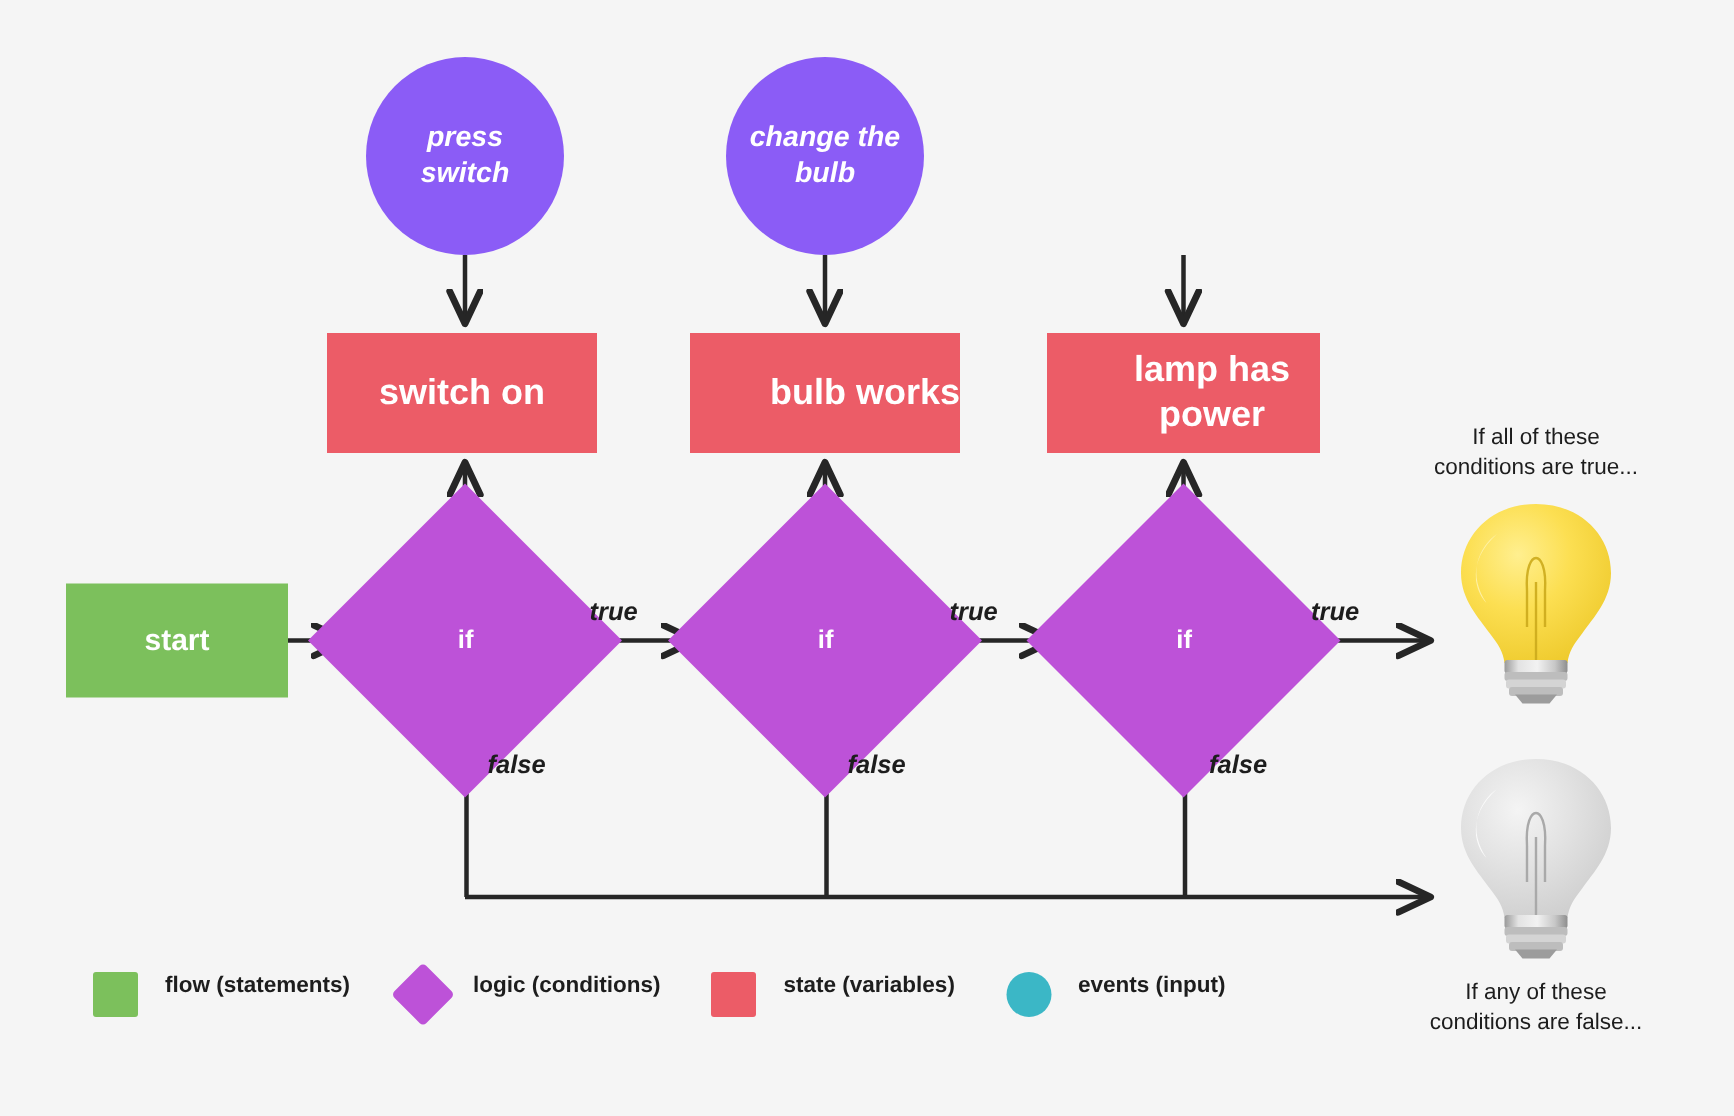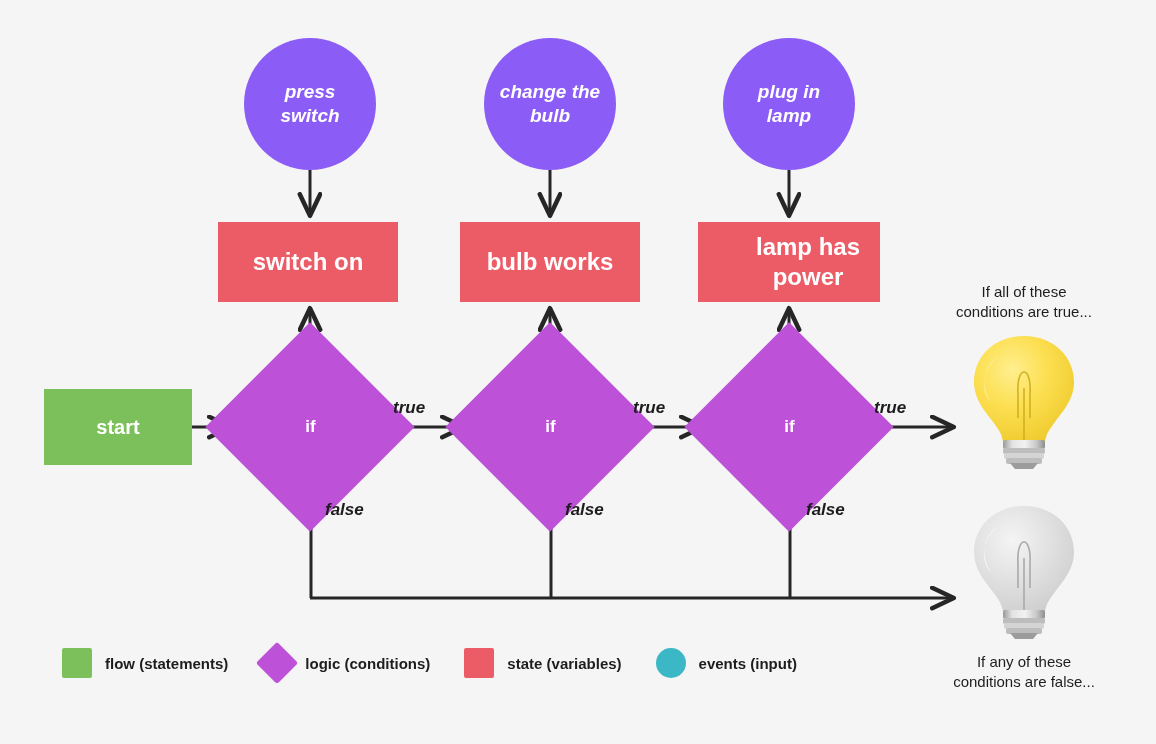--- a/index.html
+++ b/index.html
@@ -97,22 +97,22 @@
   .legend {
     position: absolute;
     left: 62px;
     top: 648px;
     display: flex;
     align-items: center;
     gap: 34px;
   }
   .legend-item {
     display: flex;
-    align-items: center;
-    gap: 13px;
+    align-items: flex-start;
+    gap: 18px;
     font-size: 15px;
     font-weight: bold;
     color: #1d1d1d;
   }
   .sw {
     width: 30px;
     height: 30px;
     flex: 0 0 auto;
   }
   .sw.square { border-radius: 2px; }
@@ -158,29 +158,25 @@
   </svg>
 
   <div class="node ev-circle" style="left:244px; top:38px;">
     <span>press
 switch</span>
   </div>
   <div class="node ev-circle" style="left:484px; top:38px;">
     <span>change the
 bulb</span>
   </div>
-  <div class="node ev-circle" style="left:723px; top:38px;">
-    <span>plug in
-lamp</span>
-  </div>
 
   <div class="node state-box" style="left:218px; top:222px;">
     <span>switch on</span>
   </div>
-  <div class="node state-box" style="left:460px; top:222px;">
+  <div class="node state-box" style="left:460px; top:222px;justify-content:flex-end;">
     <span>bulb works</span>
   </div>
   <div class="node state-box wide" style="left:698px; top:222px;">
     <span>lamp has power</span>
   </div>
 
   <div class="node logic-diamond" style="left:236px; top:353px;">
     <span>if</span>
   </div>
   <div class="node logic-diamond" style="left:476px; top:353px;">

